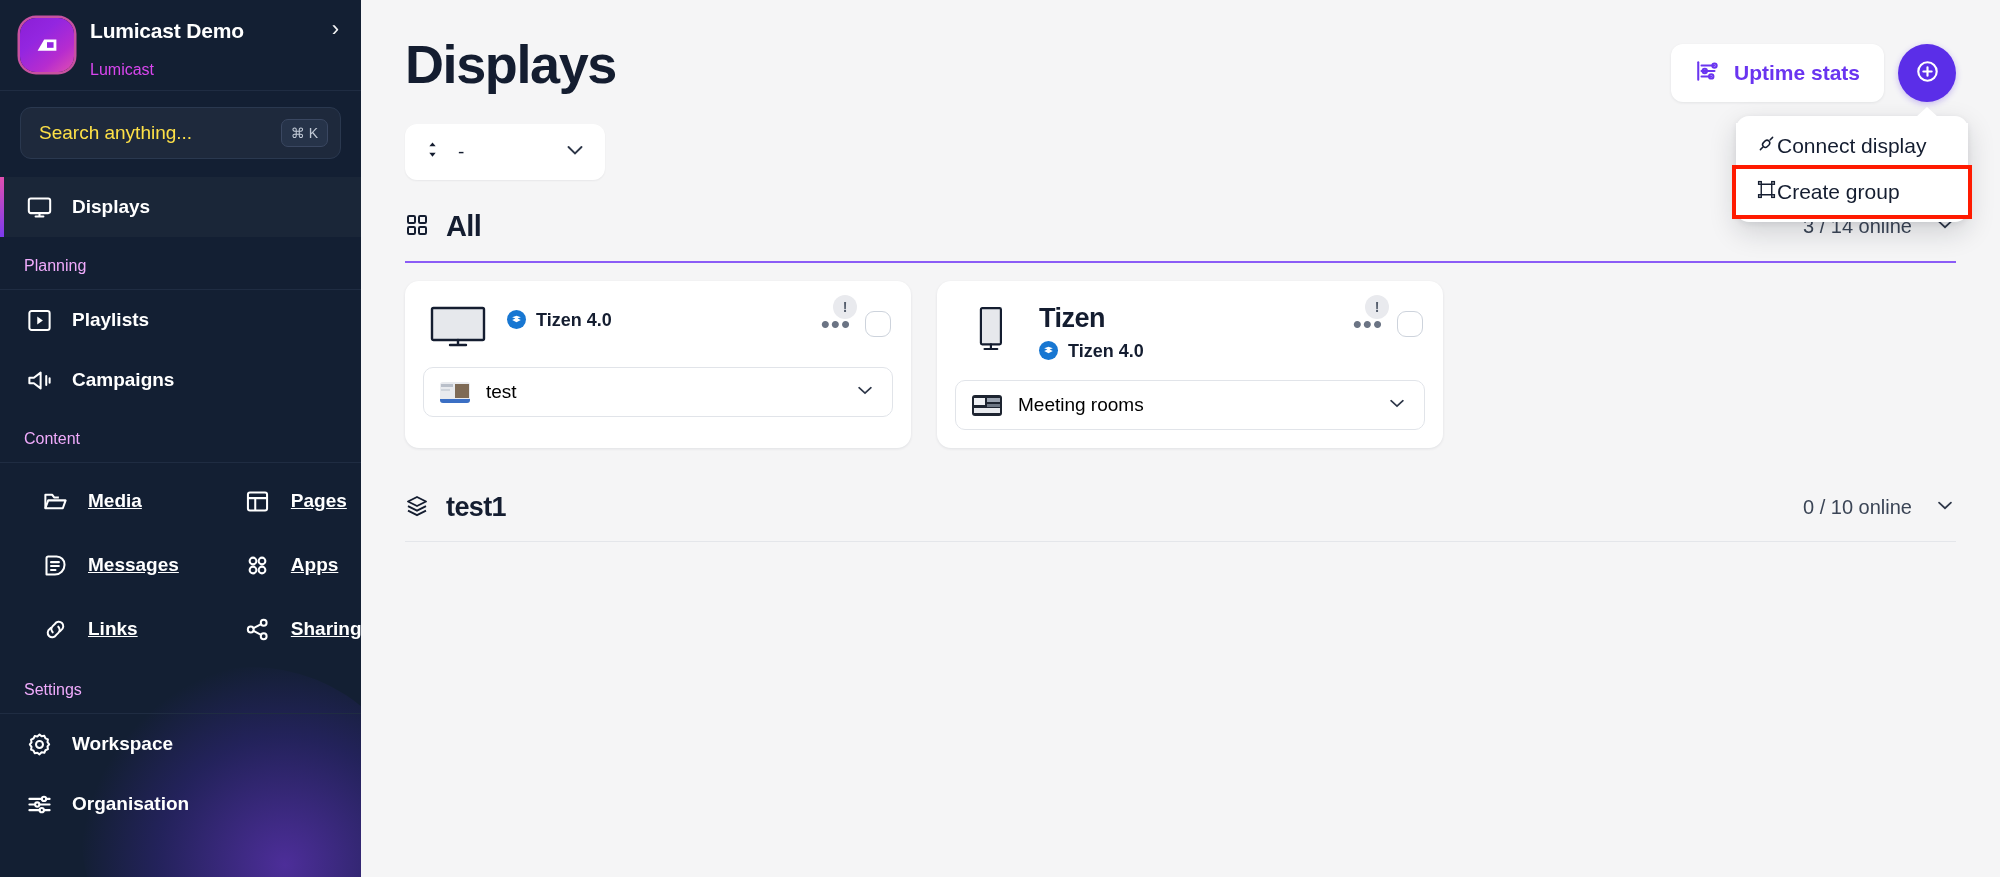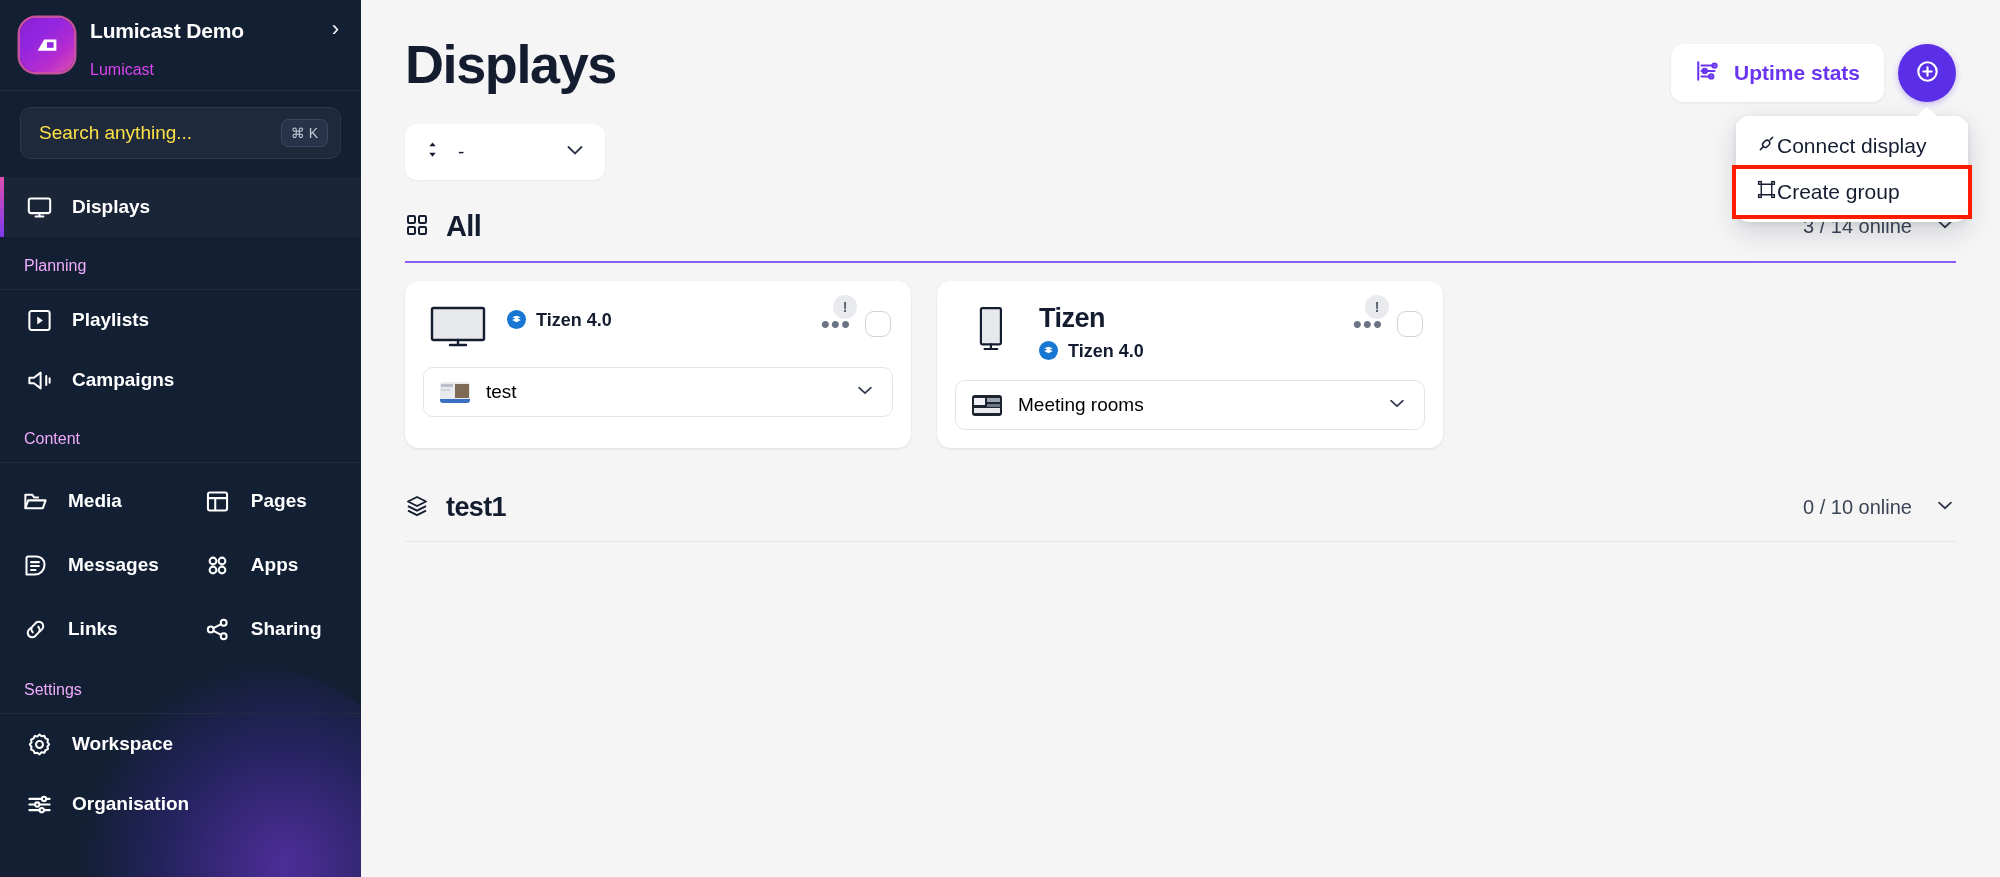--- a/index.html
+++ b/index.html
@@ -66,21 +66,21 @@
     background: linear-gradient(180deg, #E14FB0 0%, #7C3AED 100%);
   }
   .nav-icon { width: 30px; height: 30px; flex: 0 0 30px; display: flex; align-items: center; justify-content: center; }
   .nav-icon svg { width: 27px; height: 27px; }
 
   .sec-label {
     color: #f0abfc; font-size: 16px; padding: 20px 24px 14px;
     border-bottom: 1px solid #1f2c42; position: relative; z-index: 2;
   }
   .grid-nav { display: grid; grid-template-columns: 1fr 1fr; padding-top: 6px; position: relative; z-index: 2; }
-  .grid-nav .nav-item { padding-left: 20px; height: 64px; }
+  .grid-nav .nav-item { padding-left: 40px; height: 64px; text-decoration: underline; }
 
   
   .main { flex: 1; height: 877px; position: relative; background: #f5f5f6; padding: 0 44px; }
 
   .page-head { display: flex; align-items: flex-start; justify-content: flex-end; padding-top: 44px; height: 112px; }
   .page-title {
     position: absolute; left: 44px; top: 33px;
     font-size: 54px; font-weight: 800; color: #141d30; letter-spacing: -1.4px;
   }
   .head-actions { display: flex; align-items: center; gap: 14px; position: relative; }

